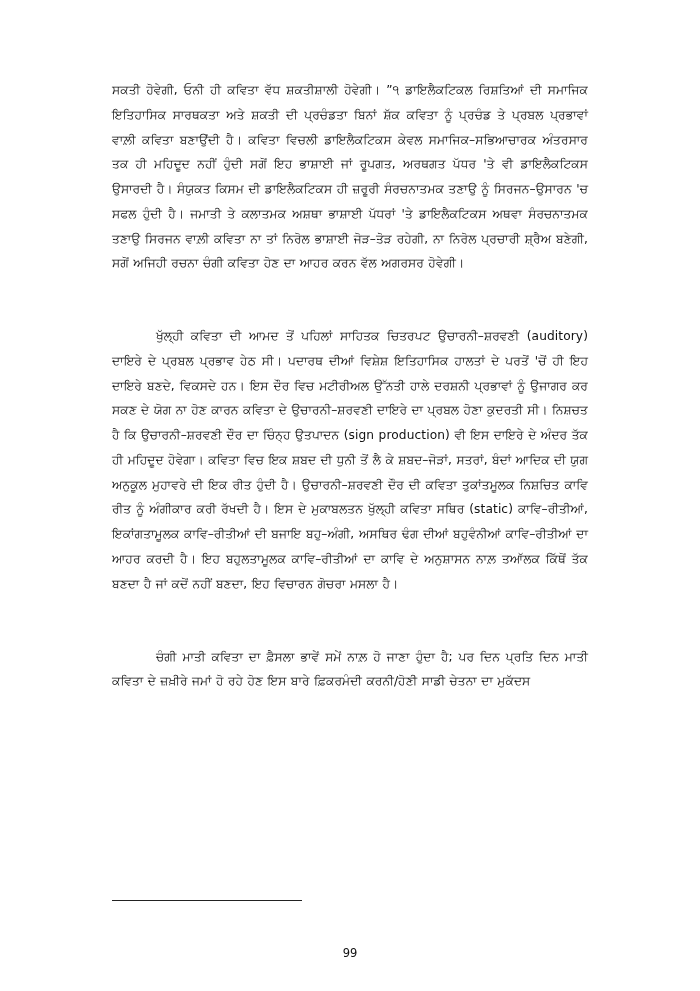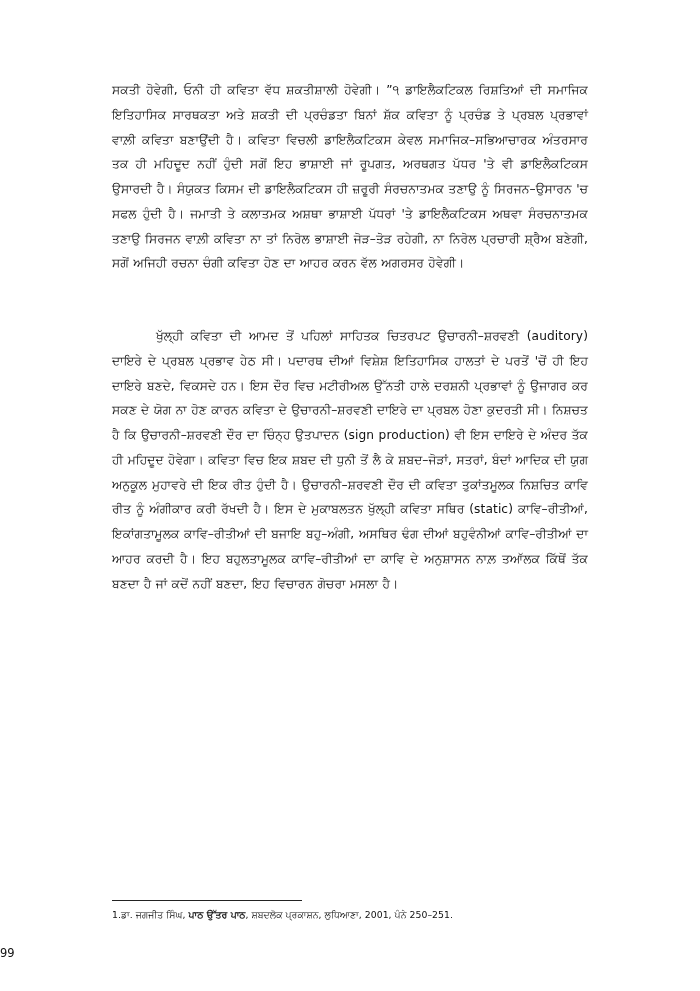--- a/index.html
+++ b/index.html
@@ -59,36 +59,37 @@
     letter-spacing: 0.05px;
   }
   .footnote .bold {
     font-weight: bold;
   }
   .page-number {
     position: absolute;
     left: 0;
     right: 0;
     top: 946px;
+    text-align: center;
     font-size: 11.5px;
     color: #111111;
   }
 </style>
 </head>
 <body>
 
 <div class="page">
 
   <div class="body-text">
     <p class="para">ਸਕਤੀ ਹੋਵੇਗੀ, ਓਨੀ ਹੀ ਕਵਿਤਾ ਵੱਧ ਸ਼ਕਤੀਸ਼ਾਲੀ ਹੋਵੇਗੀ। ”੧ ਡਾਇਲੈਕਟਿਕਲ ਰਿਸ਼ਤਿਆਂ ਦੀ ਸਮਾਜਿਕ ਇਤਿਹਾਸਿਕ ਸਾਰਥਕਤਾ ਅਤੇ ਸ਼ਕਤੀ ਦੀ ਪ੍ਰਚੰਡਤਾ ਬਿਨਾਂ ਸ਼ੱਕ ਕਵਿਤਾ ਨੂੰ ਪ੍ਰਚੰਡ ਤੇ ਪ੍ਰਬਲ ਪ੍ਰਭਾਵਾਂ ਵਾਲ਼ੀ ਕਵਿਤਾ ਬਣਾਉਂਦੀ ਹੈ। ਕਵਿਤਾ ਵਿਚਲੀ ਡਾਇਲੈਕਟਿਕਸ ਕੇਵਲ ਸਮਾਜਿਕ–ਸਭਿਆਚਾਰਕ ਅੰਤਰਸਾਰ ਤਕ ਹੀ ਮਹਿਦੂਦ ਨਹੀਂ ਹੁੰਦੀ ਸਗੋਂ ਇਹ ਭਾਸ਼ਾਈ ਜਾਂ ਰੂਪਗਤ, ਅਰਥਗਤ ਪੱਧਰ 'ਤੇ ਵੀ ਡਾਇਲੈਕਟਿਕਸ ਉਸਾਰਦੀ ਹੈ। ਸੰਯੁਕਤ ਕਿਸਮ ਦੀ ਡਾਇਲੈਕਟਿਕਸ ਹੀ ਜ਼ਰੂਰੀ ਸੰਰਚਨਾਤਮਕ ਤਣਾਉ ਨੂੰ ਸਿਰਜਨ–ਉਸਾਰਨ 'ਚ ਸਫਲ ਹੁੰਦੀ ਹੈ। ਜਮਾਤੀ ਤੇ ਕਲਾਤਮਕ ਅਸ਼ਥਾ ਭਾਸ਼ਾਈ ਪੱਧਰਾਂ 'ਤੇ ਡਾਇਲੈਕਟਿਕਸ ਅਥਵਾ ਸੰਰਚਨਾਤਮਕ ਤਣਾਉ ਸਿਰਜਨ ਵਾਲ਼ੀ ਕਵਿਤਾ ਨਾ ਤਾਂ ਨਿਰੋਲ ਭਾਸ਼ਾਈ ਜੋੜ–ਤੋੜ ਰਹੇਗੀ, ਨਾ ਨਿਰੋਲ ਪ੍ਰਚਾਰੀ ਸ਼੍ਰੈਅ ਬਣੇਗੀ, ਸਗੋਂ ਅਜਿਹੀ ਰਚਨਾ ਚੰਗੀ ਕਵਿਤਾ ਹੋਣ ਦਾ ਆਹਰ ਕਰਨ ਵੱਲ ਅਗਰਸਰ ਹੋਵੇਗੀ।</p>
     <div class="gap-small"></div>
     <p class="para indent">ਖੁੱਲ੍ਹੀ ਕਵਿਤਾ ਦੀ ਆਮਦ ਤੋਂ ਪਹਿਲਾਂ ਸਾਹਿਤਕ ਚਿਤਰਪਟ ਉਚਾਰਨੀ–ਸ਼ਰਵਣੀ (auditory) ਦਾਇਰੇ ਦੇ ਪ੍ਰਬਲ ਪ੍ਰਭਾਵ ਹੇਠ ਸੀ। ਪਦਾਰਥ ਦੀਆਂ ਵਿਸ਼ੇਸ਼ ਇਤਿਹਾਸਿਕ ਹਾਲਤਾਂ ਦੇ ਪਰਤੋਂ 'ਚੋਂ ਹੀ ਇਹ ਦਾਇਰੇ ਬਣਦੇ, ਵਿਕਸਦੇ ਹਨ। ਇਸ ਦੌਰ ਵਿਚ ਮਟੀਰੀਅਲ ਉੱਨਤੀ ਹਾਲੇ ਦਰਸ਼ਨੀ ਪ੍ਰਭਾਵਾਂ ਨੂੰ ਉਜਾਗਰ ਕਰ ਸਕਣ ਦੇ ਯੋਗ ਨਾ ਹੋਣ ਕਾਰਨ ਕਵਿਤਾ ਦੇ ਉਚਾਰਨੀ–ਸ਼ਰਵਣੀ ਦਾਇਰੇ ਦਾ ਪ੍ਰਬਲ ਹੋਣਾ ਕੁਦਰਤੀ ਸੀ। ਨਿਸ਼ਚਤ ਹੈ ਕਿ ਉਚਾਰਨੀ–ਸ਼ਰਵਣੀ ਦੌਰ ਦਾ ਚਿੰਨ੍ਹ ਉਤਪਾਦਨ (sign production) ਵੀ ਇਸ ਦਾਇਰੇ ਦੇ ਅੰਦਰ ਤੱਕ ਹੀ ਮਹਿਦੂਦ ਹੋਵੇਗਾ। ਕਵਿਤਾ ਵਿਚ ਇਕ ਸ਼ਬਦ ਦੀ ਧੁਨੀ ਤੋਂ ਲੈ ਕੇ ਸ਼ਬਦ–ਜੋੜਾਂ, ਸਤਰਾਂ, ਬੰਦਾਂ ਆਦਿਕ ਦੀ ਯੁਗ ਅਨੁਕੂਲ ਮੁਹਾਵਰੇ ਦੀ ਇਕ ਰੀਤ ਹੁੰਦੀ ਹੈ। ਉਚਾਰਨੀ–ਸ਼ਰਵਣੀ ਦੌਰ ਦੀ ਕਵਿਤਾ ਤੁਕਾਂਤਮੂਲਕ ਨਿਸ਼ਚਿਤ ਕਾਵਿ ਰੀਤ ਨੂੰ ਅੰਗੀਕਾਰ ਕਰੀ ਰੱਖਦੀ ਹੈ। ਇਸ ਦੇ ਮੁਕਾਬਲਤਨ ਖੁੱਲ੍ਹੀ ਕਵਿਤਾ ਸਥਿਰ (static) ਕਾਵਿ–ਰੀਤੀਆਂ, ਇਕਾਂਗਤਾਮੂਲਕ ਕਾਵਿ–ਰੀਤੀਆਂ ਦੀ ਬਜਾਇ ਬਹੁ–ਅੰਗੀ, ਅਸਥਿਰ ਢੰਗ ਦੀਆਂ ਬਹੁਵੰਨੀਆਂ ਕਾਵਿ–ਰੀਤੀਆਂ ਦਾ ਆਹਰ ਕਰਦੀ ਹੈ। ਇਹ ਬਹੁਲਤਾਮੂਲਕ ਕਾਵਿ–ਰੀਤੀਆਂ ਦਾ ਕਾਵਿ ਦੇ ਅਨੁਸ਼ਾਸਨ ਨਾਲ਼ ਤਆੱਲਕ ਕਿੱਥੋਂ ਤੱਕ ਬਣਦਾ ਹੈ ਜਾਂ ਕਦੋਂ ਨਹੀਂ ਬਣਦਾ, ਇਹ ਵਿਚਾਰਨ ਗੋਚਰਾ ਮਸਲਾ ਹੈ।</p>
     <div class="gap-small"></div>
+    <p class="para indent">ਚੰਗੀ ਮਾਤੀ ਕਵਿਤਾ ਦਾ ਫ਼ੈਸਲਾ ਭਾਵੇਂ ਸਮੇਂ ਨਾਲ਼ ਹੋ ਜਾਣਾ ਹੁੰਦਾ ਹੈ; ਪਰ ਦਿਨ ਪ੍ਰਤਿ ਦਿਨ ਮਾਤੀ ਕਵਿਤਾ ਦੇ ਜ਼ਖ਼ੀਰੇ ਜਮਾਂ ਹੋ ਰਹੇ ਹੋਣ ਇਸ ਬਾਰੇ ਫ਼ਿਕਰਮੰਦੀ ਕਰਨੀ/ਹੋਣੀ ਸਾਡੀ ਚੇਤਨਾ ਦਾ ਮੁਕੱਦਸ</p>
   </div>
 
   <div class="footnote-wrap">
     <div class="footnote-rule"></div>
-    <div class="footnote"><span>1.ਡਾ. ਜਗਜੀਤ ਸਿੰਘ, </span><span class="bold">ਪਾਠ ਉੱਤਰ ਪਾਠ</span><span>, ਸ਼ਬਦਲੋਕ ਪ੍ਰਕਾਸ਼ਨ, ਲੁਧਿਆਣਾ, 2001, ਪੰਨੇ 250–251.</span></div>
   </div>
 
   <div class="page-number">99</div>
 
 </div>
 
 </body></html>

